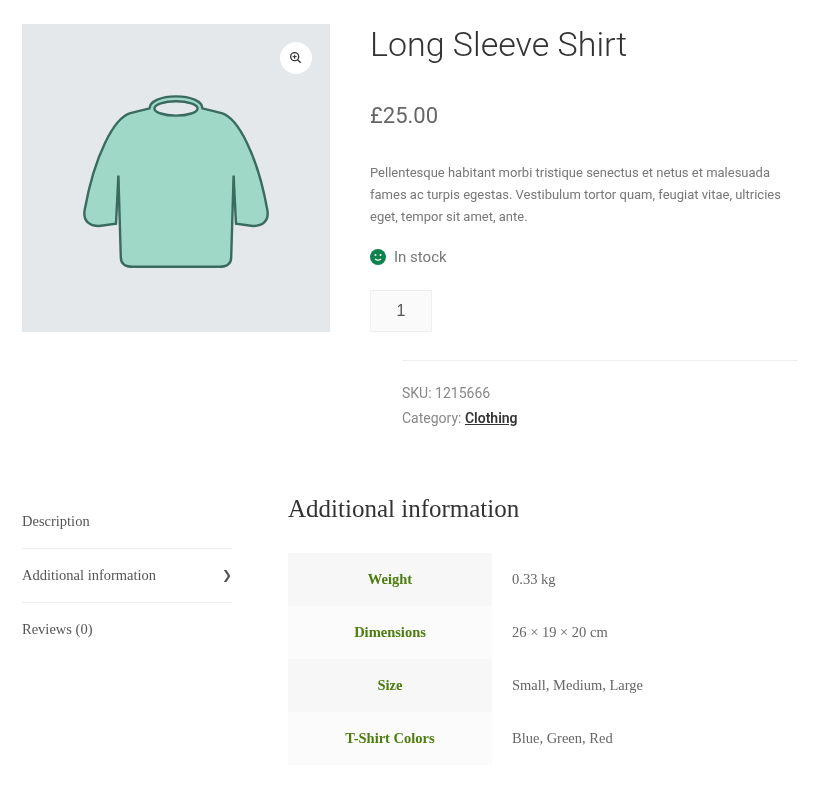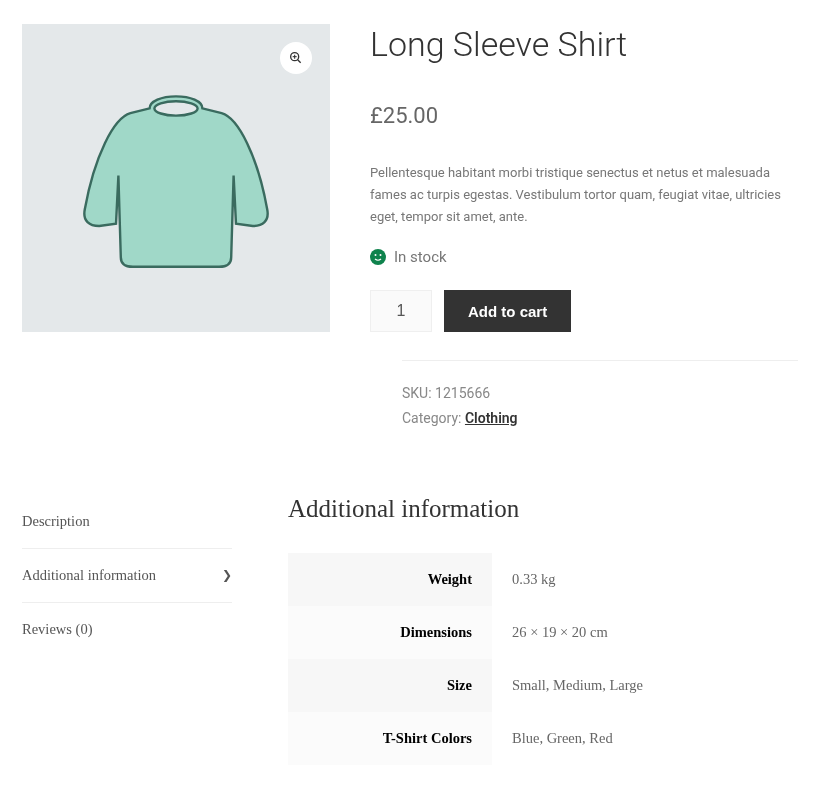--- a/index.html
+++ b/index.html
@@ -21,21 +21,21 @@
     .meta { border-top: 1px solid #eee; margin-top: 28px; padding-top: 20px; font-size: 14px; color: #888; line-height: 1.8; margin-left: 32px; }
     .meta a { color: #333; font-weight: 600; text-decoration: underline; text-align: center; }
     .tabs-area { display: flex; margin-top: 64px; gap: 56px; font-family: Liberation Serif, serif; }
     .tabs { width: 210px; flex-shrink: 0; }
     .tab { padding: 18px 0; border-bottom: 1px solid #eee; font-size: 14.5px; color: #555; cursor: pointer; display: flex; justify-content: space-between; align-items: center; }
     .tab:last-child { border-bottom: none; }
     .chev { font-size: 12px; color: #555; }
     .panel { flex: 1; }
     .panel h2 { font-size: 25px; font-weight: 300; color: #333; margin-bottom: 30px; }
     .attr-table { width: 100%; border-collapse: collapse; font-size: 14.5px; }
-    .attr-table th { text-align: right; background: #f7f7f7; color: #000000; font-weight: 600; padding: 18px 20px; width: 40%; }
+    .attr-table th { text-align: center; background: #f7f7f7; color: #4d7c0f; font-weight: 600; padding: 18px 20px; width: 40%; }
     .attr-table td { padding: 18px 20px; color: #666; }
     .attr-table tr:nth-child(even) th { background: #fbfbfb; }
     .attr-table tr:nth-child(even) td { background: #fff; }
   </style>
 </head>
 <body>
 
 <div class="wrap">
   <div class="product-top">
     <div class="gallery">
@@ -61,21 +61,20 @@
         <svg class="stock-icon" viewBox="0 0 16 16">
           <circle cx="8" cy="8" r="8" fill="#0f834d"></circle>
           <circle cx="5.5" cy="6" r="1" fill="#fff"></circle>
           <circle cx="10.5" cy="6" r="1" fill="#fff"></circle>
           <path d="M 5 10 Q 8 12.5 11 10" stroke="#fff" stroke-width="1.2" fill="none"></path>
         </svg>
         <span>In stock</span>
       </div>
       <div class="cart-row">
         <input class="qty" type="text" value="1" style="">
-        <button class="add-cart">Add to cart</button>
       </div>
       <div class="meta">
         <div>
           <span>SKU: </span><span>1215666</span>
         </div>
         <div>
           <span>Category: </span><a href="#">Clothing</a>
         </div>
       </div>
     </div>

